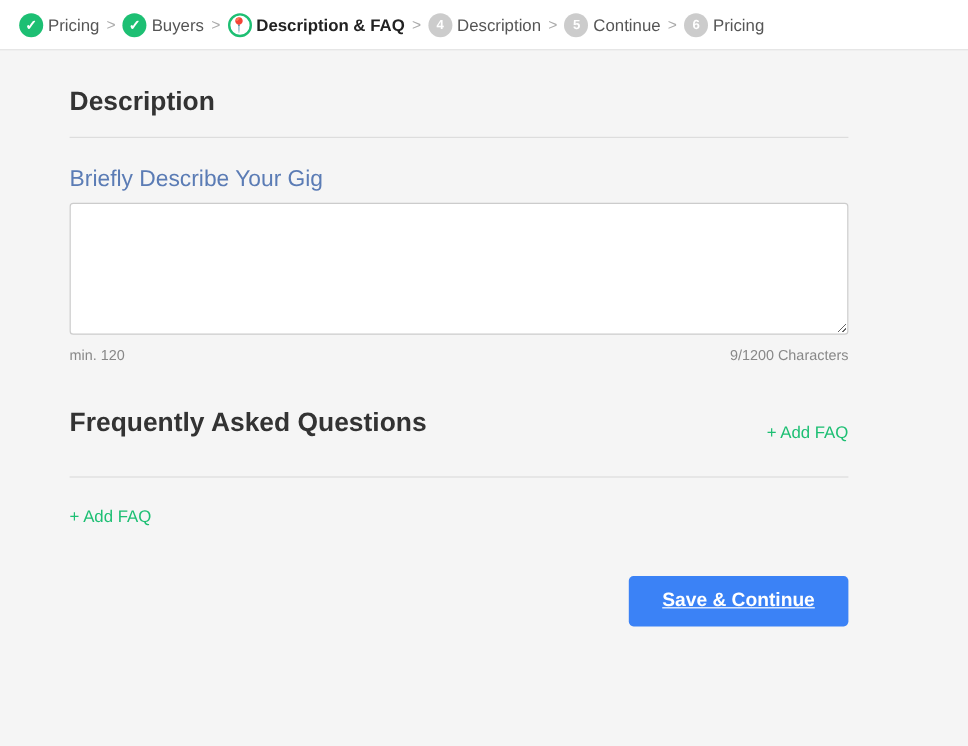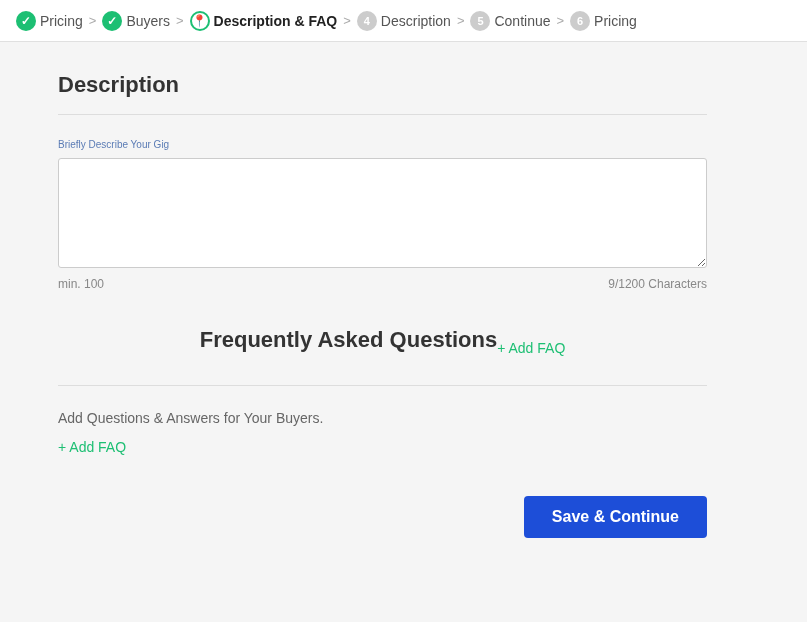--- a/index.html
+++ b/index.html
@@ -84,21 +84,21 @@
       margin-bottom: 16px;
     }
     .divider {
       border: none;
       border-top: 1px solid #ddd;
       margin-bottom: 24px;
     }
 
     
     .field-label {
-      font-size: 10px;
+      font-size: 19px;
       color: #5b7cb5;
       margin-bottom: 8px;
       font-weight: 500;
     }
     .description-textarea {
       width: 100%;
       height: 110px;
       border: 1px solid #ccc;
       border-radius: 3px;
       padding: 10px;
@@ -113,21 +113,21 @@
       justify-content: space-between;
       margin-top: 5px;
       font-size: 12px;
       color: #888;
     }
 
     
     .faq-header {
       display: flex;
       align-items: center;
-      justify-content: center;
+      justify-content: space-between;
       margin-bottom: 16px;
     }
     .add-faq-link {
       color: #1dbf73;
       font-size: 14px;
       cursor: pointer;
       text-decoration: none;
     }
     .faq-description {
       font-size: 14px;
@@ -142,28 +142,29 @@
     }
 
     
     .save-area {
       display: flex;
       justify-content: flex-end;
       margin-top: 40px;
       padding-bottom: 20px;
     }
     .save-button {
-      background: #1d4ed8;
+      background: #3b82f6;
       color: #fff;
       border: none;
       border-radius: 4px;
       padding: 12px 28px;
       font-size: 16px;
       font-weight: bold;
       cursor: pointer;
+      text-decoration: underline;
     }
 
     .section-gap {
       margin-bottom: 36px;
     }
   </style>
 </head>
 <body>
 
 <nav class="top-nav">
@@ -212,32 +213,31 @@
 </nav>
 
 <div class="main-content">
 
   <div class="section-gap">
     <h2 class="section-title">Description</h2>
     <hr class="divider">
     <p class="field-label">Briefly Describe Your Gig</p>
     <textarea class="description-textarea" style=""></textarea>
     <div class="char-info">
-      <span>min. 100</span>
+      <span>min. 120</span>
       <span>9/1200 Characters</span>
     </div>
   </div>
 
   <div>
     <div class="faq-header">
       <h2 class="section-title">Frequently Asked Questions</h2>
       <a class="add-faq-link">+ Add FAQ</a>
     </div>
     <hr class="divider">
-    <p class="faq-description">Add Questions &amp; Answers for Your Buyers.</p>
     <a class="faq-inline-link">+ Add FAQ</a>
   </div>
 
   <div class="save-area">
     <button class="save-button">Save &amp; Continue</button>
   </div>
 
 </div>
 
 </body></html>

